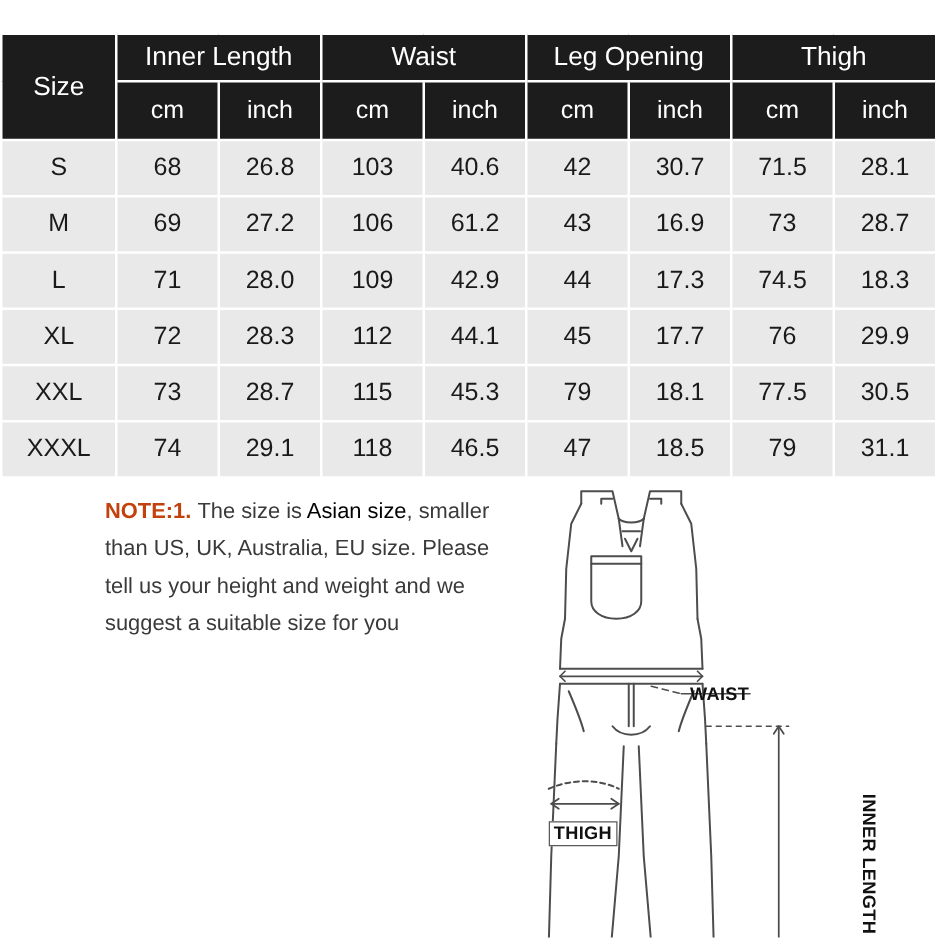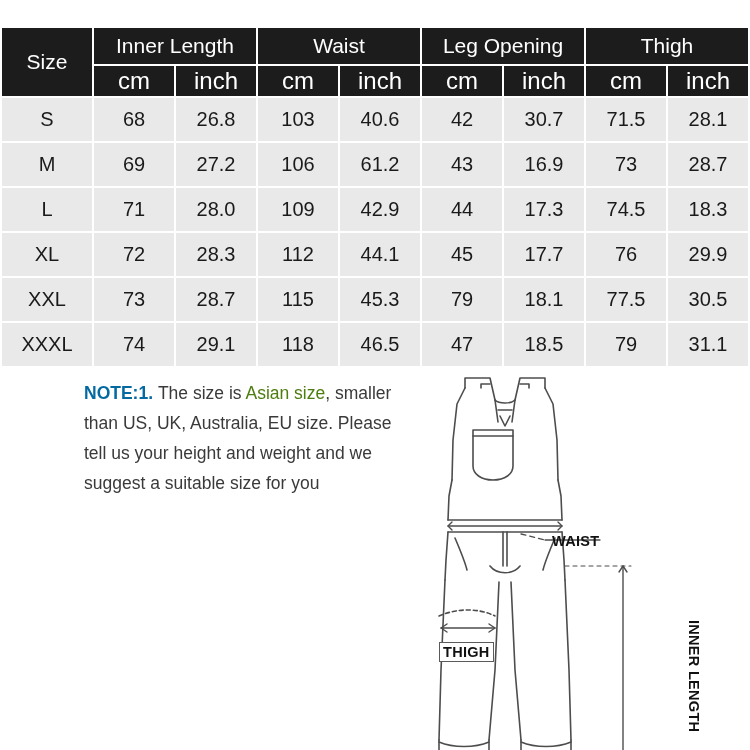--- a/index.html
+++ b/index.html
@@ -32,21 +32,21 @@
     color: #1a1a1a;
     background: #e9e9e9;
     padding: 0;
   }
   .size-table thead th {
     background: #1c1c1c;
     color: #ffffff;
     font-weight: normal;
   }
   .size-table thead tr:first-child th { height: 38px; font-size: 21px; }
-  .size-table thead tr:nth-child(2) th { height: 32px; font-size: 24px; }
+  .size-table thead tr:nth-child(2) th { height: 47px; font-size: 20px; }
   .size-table tbody td { height: 45px; }
   .size-table tbody td.size-col { background: #e9e9e9; }
   .col-size { width: 92px; }
   .col-unit { width: 82px; }
 
   
   .lower {
     position: relative;
     width: 750px;
     height: 408px;
@@ -55,22 +55,22 @@
   .notes {
     position: absolute;
     left: 84px;
     top: 10px;
     width: 320px;
     font-size: 17.5px;
     line-height: 30px;
     color: #3a3a3a;
   }
   .notes p { margin: 0 0 16px 0; }
-  .notes .bold { font-weight: bold; color: #0369a1; }
-  .notes .red { color: #4d7c0f; }
+  .notes .bold { font-weight: bold; color: #c2410c; }
+  .notes .red { color: #000000; }
 
   
   .diagram {
     position: absolute;
     left: 395px;
     top: 2px;
     width: 355px;
     height: 400px;
   }
   .diagram svg { display: block; }

